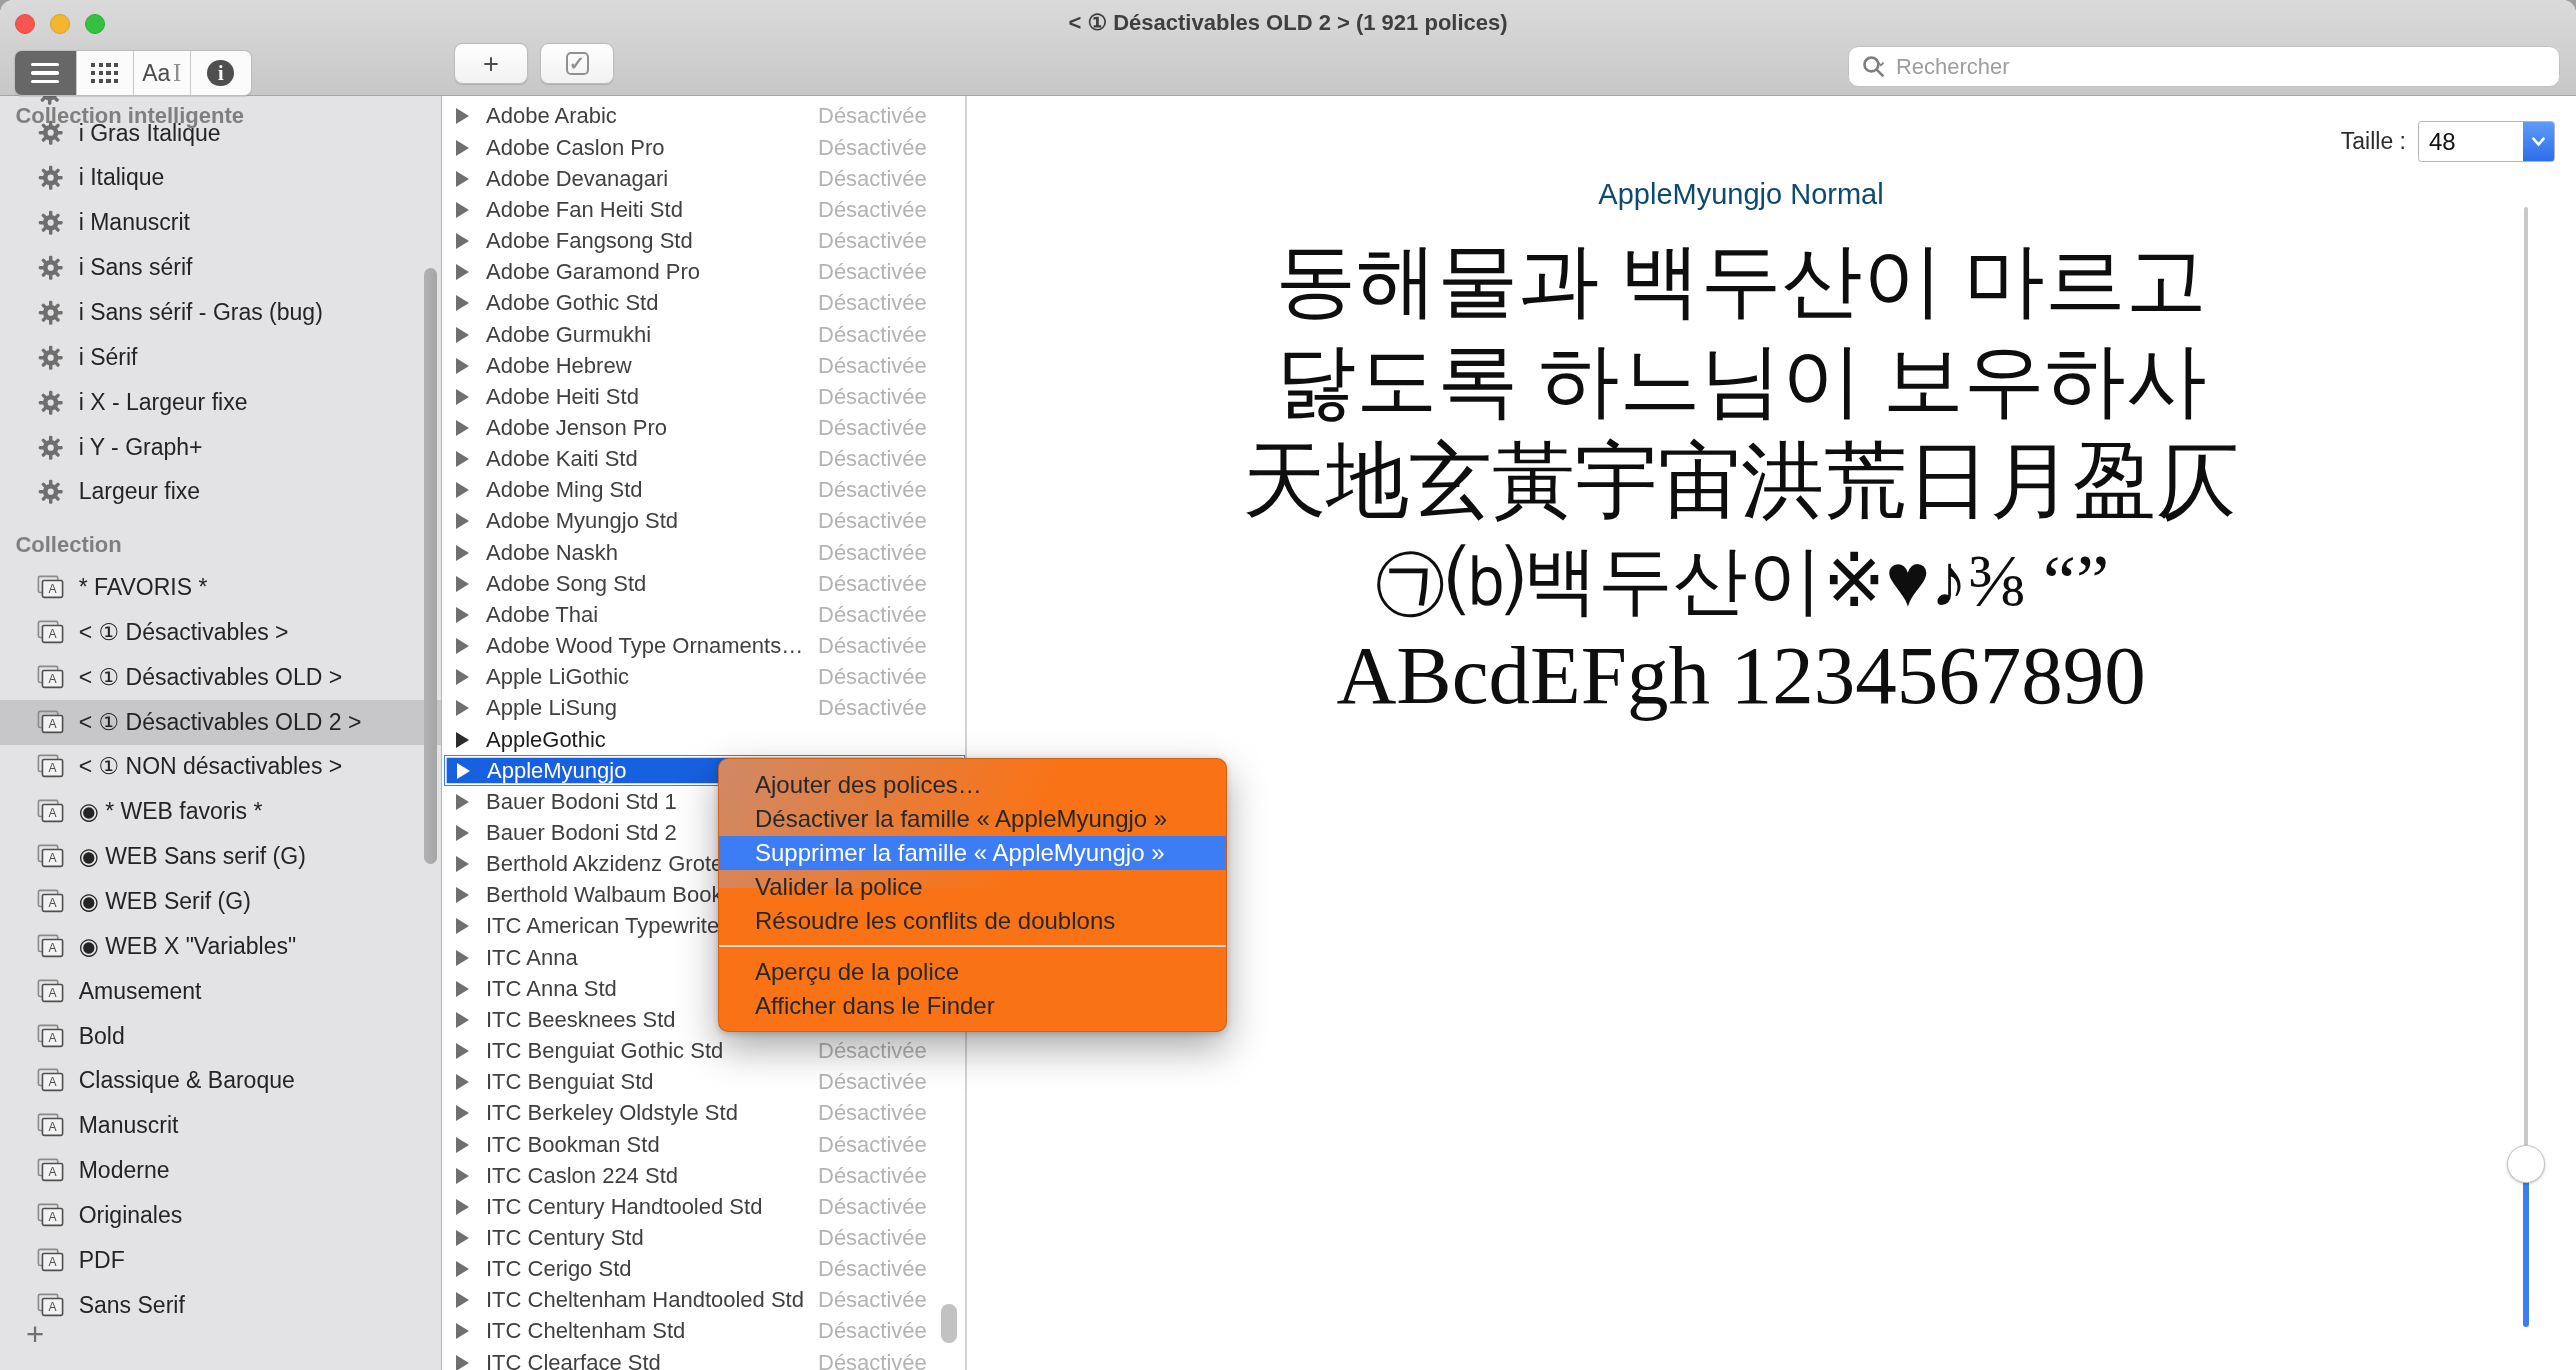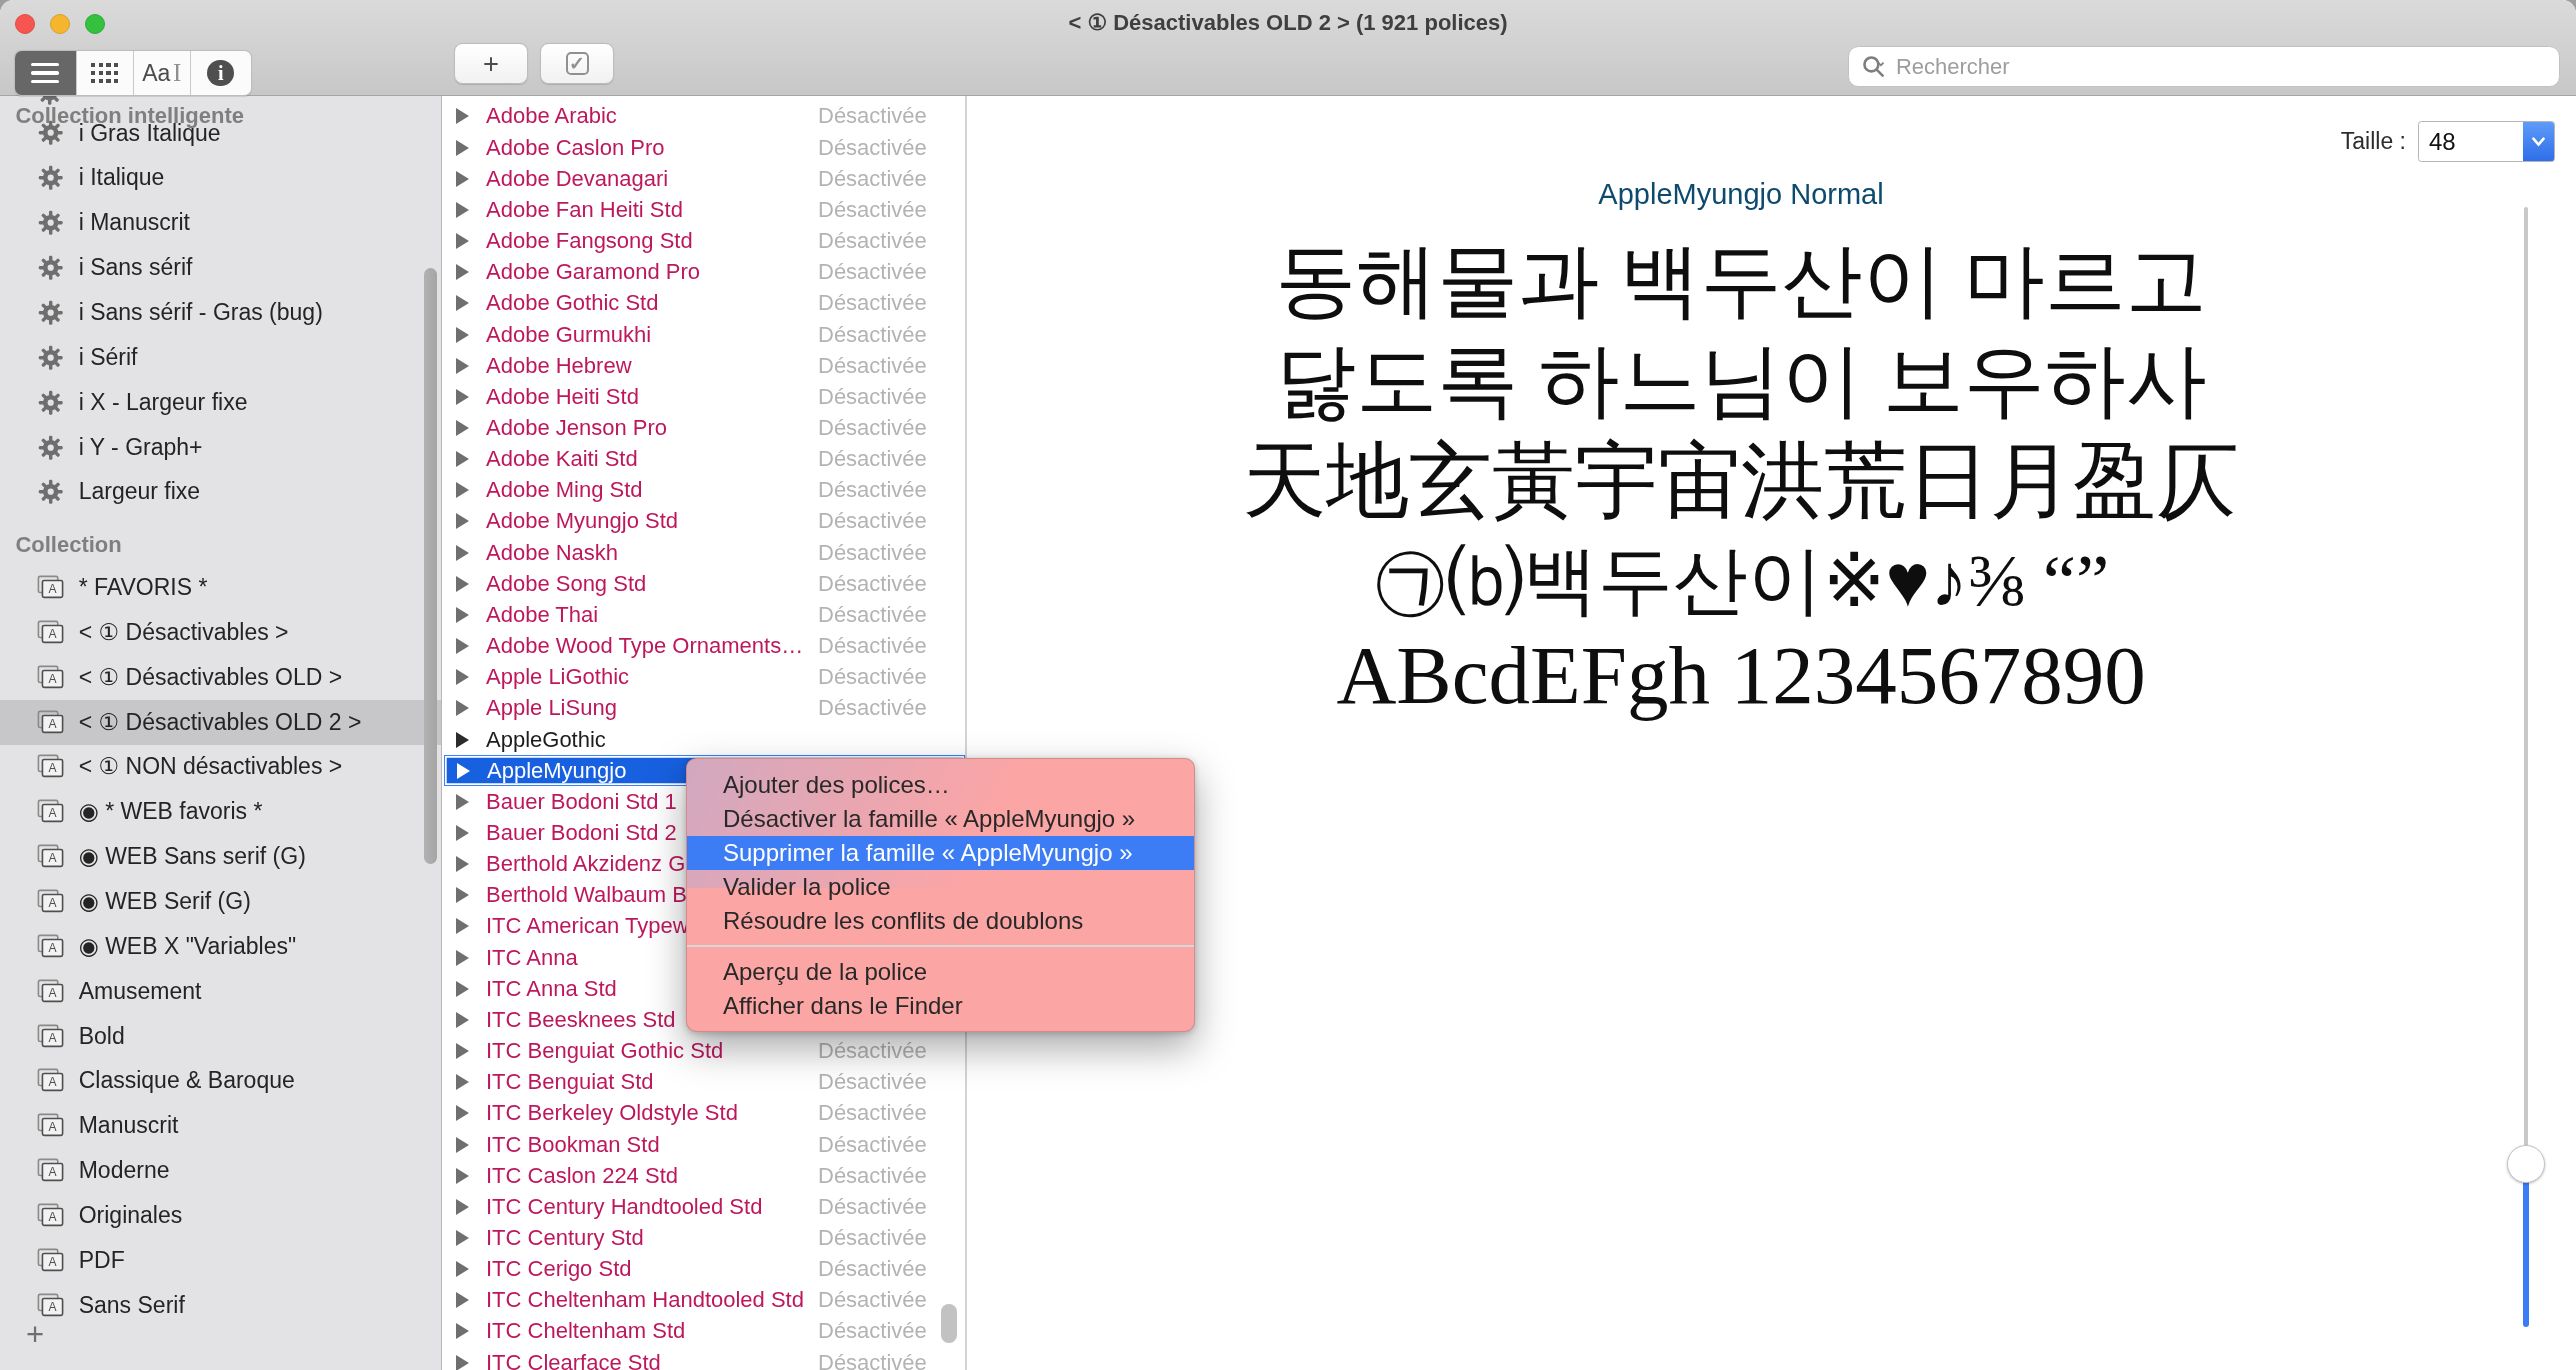--- a/index.html
+++ b/index.html
@@ -56,21 +56,21 @@
   .side-scrollthumb{position:absolute;left:424px;top:172px;width:13px;height:596px;border-radius:6.9px;
     background:linear-gradient(90deg,#b2b2b2,#a5a5a5);}
   .add-collection{position:absolute;left:26px;top:1221px;font-size:31px;color:#6f6f6f;}
 
   
   .fontlist{position:absolute;left:444px;top:97px;width:521px;height:1273px;background:#fff;z-index:5;}
   .list-divider{position:absolute;left:965px;top:96px;width:1.7px;height:1274px;background:#d4d4d4;z-index:6;}
   .font-row{position:absolute;left:0;width:521px;height:31px;display:flex;align-items:center;}
   .font-row .tri{width:0;height:0;border-top:8.6px solid transparent;border-bottom:8.6px solid transparent;
     border-left:13px solid #6f6f6f;margin-left:12px;flex:0 0 auto;}
-  .font-row .fname{margin-left:17px;font-size:22px;color:#be185d;max-width:317px;overflow:hidden;white-space:nowrap;}
+  .font-row .fname{margin-left:17px;font-size:22px;color:#404040;max-width:317px;overflow:hidden;white-space:nowrap;}
   .font-row .fstatus{position:absolute;left:374px;font-size:22px;color:#b3b3b3;white-space:nowrap;}
   .font-row.enabled .fname{color:#1d1d1f;}
   .font-row.enabled .tri{border-left-color:#2c2c2c;}
   .font-row.selected{background:#1760e0;border:1.7px solid #3b82ff;box-shadow:inset 0 0 0 1.7px #ffffff;}
   .font-row.selected .fname{color:#ffffff;}
   .font-row.selected .tri{border-left-color:#ffffff;}
   .list-scrollthumb{position:absolute;left:497px;top:1207px;width:16.3px;height:39px;border-radius:7.7px;background:#c2c2c2;}
 
   
   .preview{position:absolute;left:966px;top:97px;width:1610px;height:1273px;background:#fff;}
@@ -90,22 +90,22 @@
   .pl-2{top:329px;font-size:83px;}
   .pl-3{top:434px;font-size:75px;}
   .pl-4{top:530px;font-size:83px;}
 
   .slider-track{position:absolute;left:1558px;top:110px;width:4.3px;height:943px;background:#c8c8c8;border-radius:2.6px;}
   .slider-fill{position:absolute;left:1557px;top:1079px;width:6px;height:151px;background:#3b7cf7;border-radius:3.4px;}
   .slider-handle{position:absolute;left:1541px;top:1048px;width:38px;height:38px;border-radius:50%;
     background:#fff;border:1.7px solid #c4c4c4;box-shadow:0 0.9px 2.6px rgba(0,0,0,.25);}
 
   
-  .ctx-menu{position:absolute;left:686px;top:758px;width:509px;border-radius:10.3px;
-    background:#fca5a5;border:0.9px solid rgba(0,0,0,.16);
+  .ctx-menu{position:absolute;left:718px;top:758px;width:509px;border-radius:10.3px;
+    background:#f97316;border:0.9px solid rgba(0,0,0,.16);
     box-shadow:0 15.4px 39px rgba(0,0,0,.34),0 1.7px 6.9px rgba(0,0,0,.18);
     padding:8.6px 0;z-index:50;overflow:hidden;text-align:center;}
   .ctx-menu::before{content:"";position:absolute;left:0;top:0;right:0;height:129px;
     background:linear-gradient(115deg,rgba(140,173,235,.38),rgba(236,237,237,0) 60%);
     pointer-events:none;}
   .ctx-item{position:relative;height:34px;display:flex;align-items:center;
     padding-left:36px;font-size:24px;color:#282828;white-space:nowrap;}
   .ctx-item.hl{background:#3c7df6;color:#ffffff;}
   .ctx-sep{height:1.7px;background:#d7d7d7;margin:7.7px 0;}
 </style>

